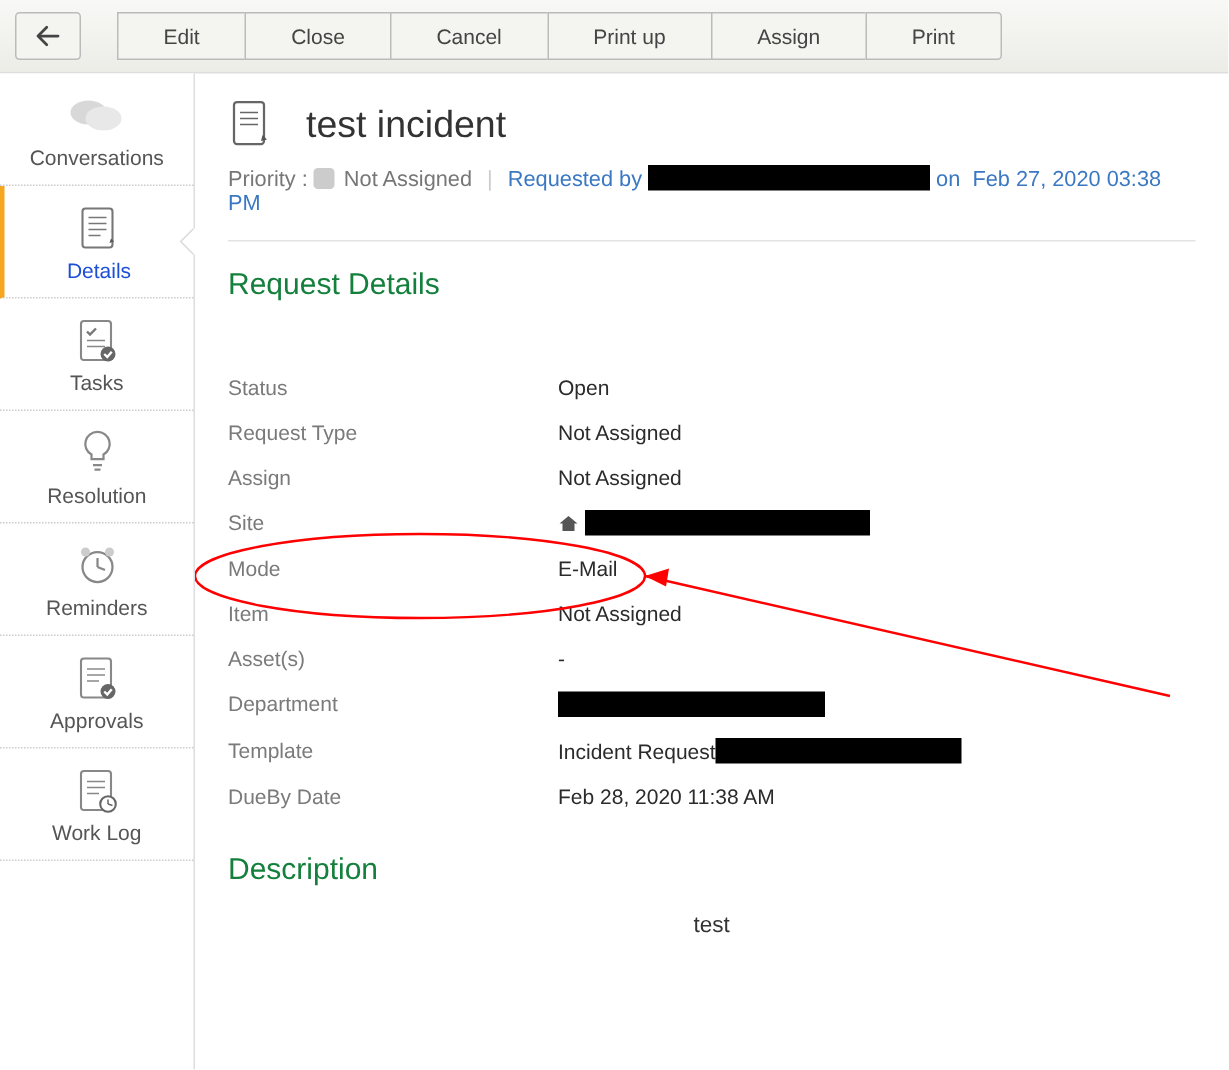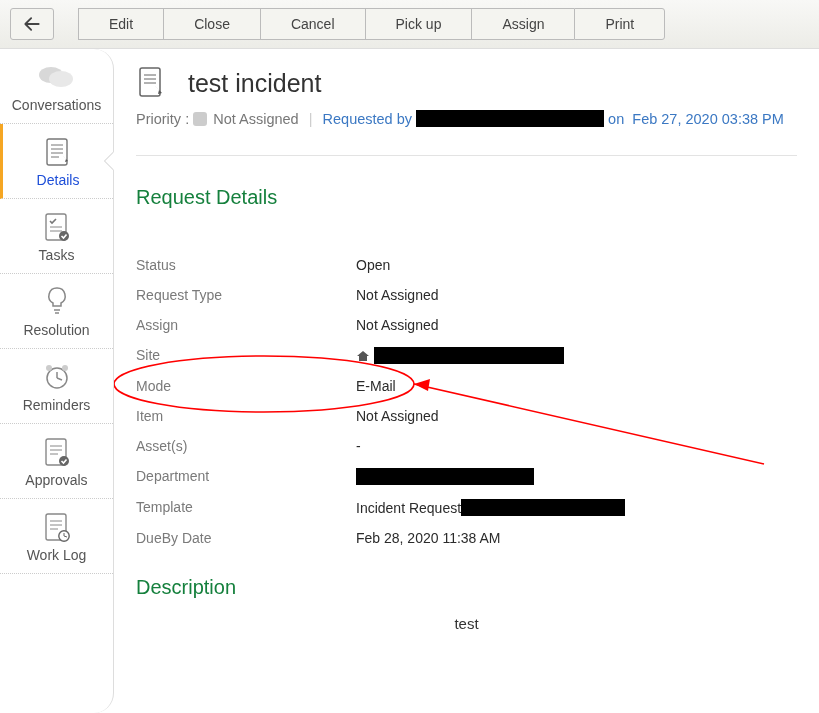--- a/index.html
+++ b/index.html
@@ -43,24 +43,23 @@
     color: #444;
     cursor: pointer;
   }
   .tb-btn:first-of-type { border-top-left-radius: 3px; border-bottom-left-radius: 3px; }
   .tb-btn:last-of-type { border-right: 1px solid #bbb; border-top-right-radius: 3px; border-bottom-right-radius: 3px; }
   .layout {
     display: flex;
     height: calc(100% - 49px);
   }
   .sidebar {
-    width: 114px;
+    width: 130px;
     border-right: 1px solid #ddd;
     background: #fff;
-    border-radius: 20px;
   }
   .side-item {
     position: relative;
     text-align: center;
     padding: 12px 4px 10px;
     border-bottom: 1px dotted #ccc;
     cursor: pointer;
     color: #555;
     font-size: 14px;
   }
@@ -99,23 +98,23 @@
     margin: 6px 0 8px;
   }
   .title-text {
     font-size: 25px;
     color: #333;
     font-weight: 400;
   }
   .meta-row {
     font-size: 14.5px;
     color: #777;
-    padding-bottom: 28px;
+    padding-bottom: 16px;
     border-bottom: 1px solid #e3e3e3;
-    margin-bottom: 30px;
+    margin-bottom: 18px;
   }
   .meta-row .lnk { color: #3b78c3; }
   .meta-row .sep { color: #ccc; margin: 0 6px; }
   .prio-chip {
     display: inline-block;
     width: 14px; height: 14px;
     background: #ccc;
     border-radius: 3px;
     vertical-align: -2px;
     margin-right: 2px;
@@ -157,21 +156,21 @@
 <div class="toolbar">
   <button class="back-btn">
     <svg width="20" height="20" viewBox="0 0 24 24" fill="none" stroke="#444" stroke-width="2.2" stroke-linecap="round" stroke-linejoin="round">
         <line x1="20" y1="12" x2="5" y2="12"></line>
         <polyline points="11 5 4 12 11 19"></polyline>
       </svg>
   </button>
   <button class="tb-btn">Edit</button>
   <button class="tb-btn">Close</button>
   <button class="tb-btn">Cancel</button>
-  <button class="tb-btn">Pick up</button>
+  <button class="tb-btn">Print up</button>
   <button class="tb-btn">Assign</button>
   <button class="tb-btn">Print</button>
 </div>
 
 <div class="layout">
 
   <div class="sidebar">
     <div class="side-item">
       <div class="side-icon">
         <svg width="40" height="28" viewBox="0 0 40 28">

